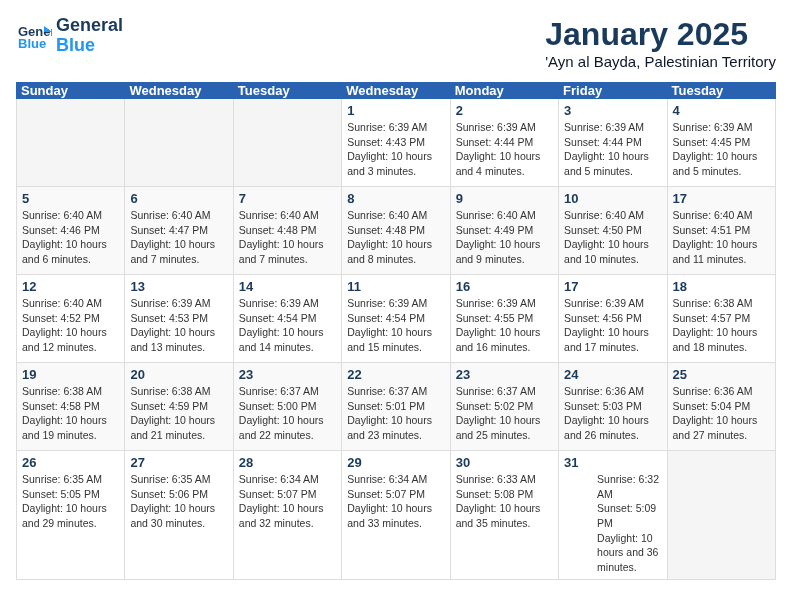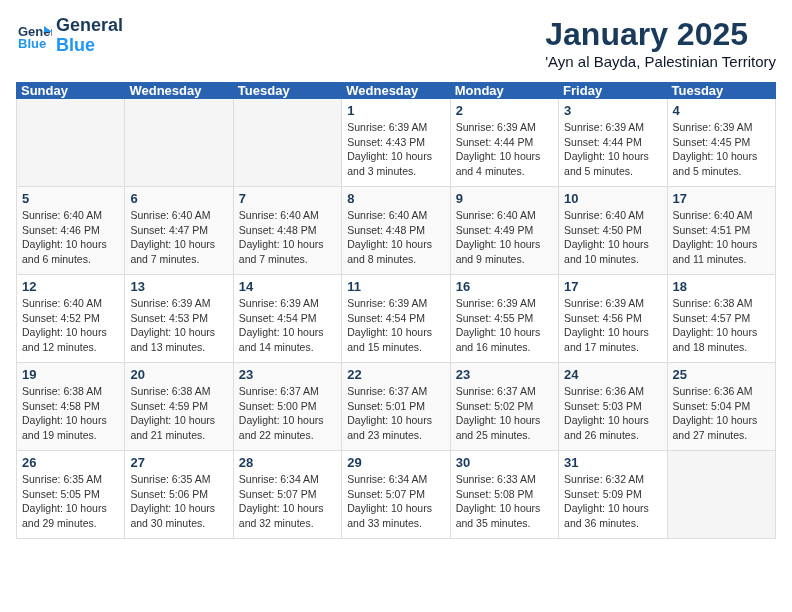--- a/index.html
+++ b/index.html
@@ -310,20 +310,20 @@
 Daylight: 10 hours and 33 minutes.</div>
         </td>
         <td>
           <span class="day-num">30</span>
           <div class="day-info" style="white-space: pre-line;">Sunrise: 6:33 AM
 Sunset: 5:08 PM
 Daylight: 10 hours and 35 minutes.</div>
         </td>
         <td>
           <span class="day-num">31</span>
-          <div class="day-info" style="white-space: pre-line;">Sunrise: 6:32 AM
+          <div class="day-info" style="white-space: pre-line; margin-left: 33px;">Sunrise: 6:32 AM
 Sunset: 5:09 PM
 Daylight: 10 hours and 36 minutes.</div>
         </td>
         <td class="empty-cell"></td>
       </tr>
     </tbody>
 </table>
 
 </body></html>

